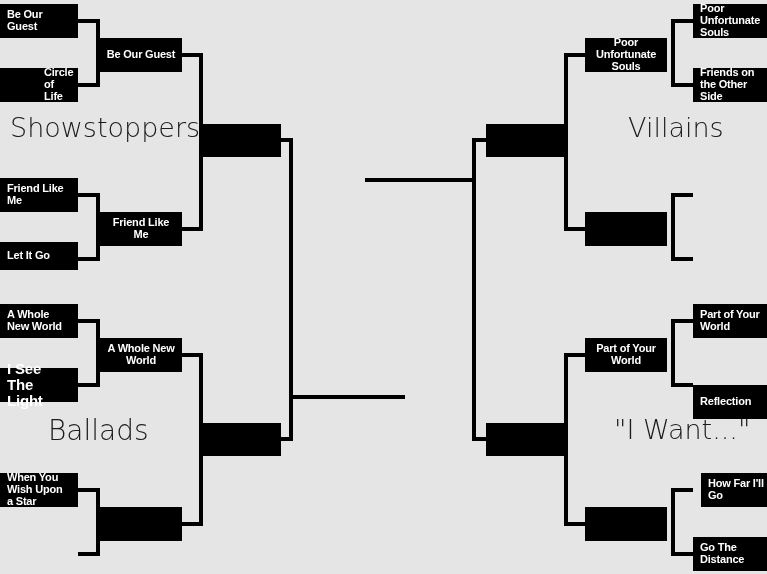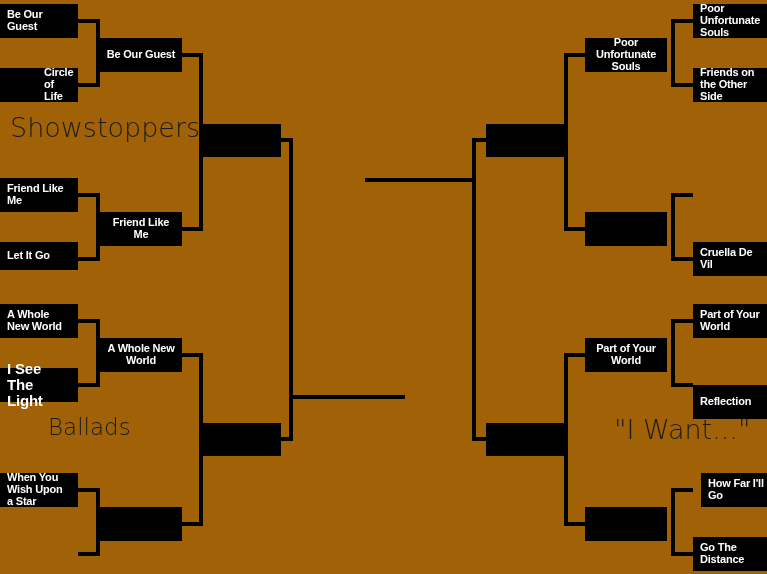--- a/index.html
+++ b/index.html
@@ -8,21 +8,21 @@
     background: #ffffff;
   }
   body {
     font-family: "Liberation Sans", sans-serif;
     -webkit-font-smoothing: antialiased;
   }
   #bracket {
     position: relative;
     width: 767px;
     height: 574px;
-    background: #a16207;
+    background: #e5e5e5;
     overflow: hidden;
   }
   
   .box {
     position: absolute;
     background: #000000;
     color: #ffffff;
     font-weight: bold;
     display: flex;
     align-items: center;
@@ -134,38 +134,35 @@
   </div>
 
   <div class="hline" style="left:182px; top:353px; width:21px;"></div>
   <div class="hline" style="left:182px; top:522px; width:21px;"></div>
   <div class="vline" style="left:199px; top:353px; height:173px;"></div>
 
   <div class="box c empty" style="left:203px; top:423px; width:78px; height:33px; font-size:11px;">
     <span></span>
   </div>
 
-  <div class="region" style="left:48px; top:414px; font-size:23px;">
+  <div class="region" style="left:48px; top:414px; font-size:28px;">
     <span>Ballads</span>
   </div>
 
   <div class="hline" style="left:281px; top:138px; width:12px;"></div>
   <div class="hline" style="left:281px; top:437px; width:12px;"></div>
   <div class="vline" style="left:289px; top:138px; height:303px;"></div>
   <div class="hline" style="left:289px; top:395px; width:116px;"></div>
 
   <div class="box r" style="left:693px; top:4px;   width:74px; height:34px; font-size:11px;">
     <span>Poor Unfortunate Souls</span>
   </div>
   <div class="box r" style="left:693px; top:68px;  width:74px; height:34px; font-size:11px;">
     <span>Friends on the Other Side</span>
   </div>
-  <div class="box r" style="left:693px; top:242px; width:74px; height:34px; font-size:11px;">
-    <span>Cruella De Vil</span>
-  </div>
 
   <div class="hline" style="left:671px; top:19px;  width:22px;"></div>
   <div class="hline" style="left:671px; top:83px;  width:22px;"></div>
   <div class="vline" style="left:671px; top:19px;  height:68px;"></div>
 
   <div class="hline" style="left:671px; top:193px; width:22px;"></div>
   <div class="hline" style="left:671px; top:257px; width:22px;"></div>
   <div class="vline" style="left:671px; top:193px; height:68px;"></div>
 
   <div class="box c" style="left:585px; top:38px;  width:82px; height:34px; font-size:11px;">
@@ -176,20 +173,23 @@
   </div>
 
   <div class="hline" style="left:564px; top:53px;  width:21px;"></div>
   <div class="hline" style="left:564px; top:227px; width:21px;"></div>
   <div class="vline" style="left:564px; top:53px;  height:178px;"></div>
 
   <div class="box c empty" style="left:486px; top:124px; width:78px; height:33px; font-size:11px;">
     <span></span>
   </div>
 
+  <div class="region" style="left:628px; top:112px; font-size:27px;">
+    <span>Villains</span>
+  </div>
 
   <div class="box r" style="left:693px; top:304px; width:74px; height:34px; font-size:11px;">
     <span>Part of Your World</span>
   </div>
   <div class="box r" style="left:693px; top:368px; width:74px; height:34px; font-size:11px;margin-top:17px;">
     <span>Reflection</span>
   </div>
   <div class="box r" style="left:693px; top:473px; width:74px; height:34px; font-size:11px;margin-left:8px;">
     <span>How Far I'll Go</span>
   </div>

